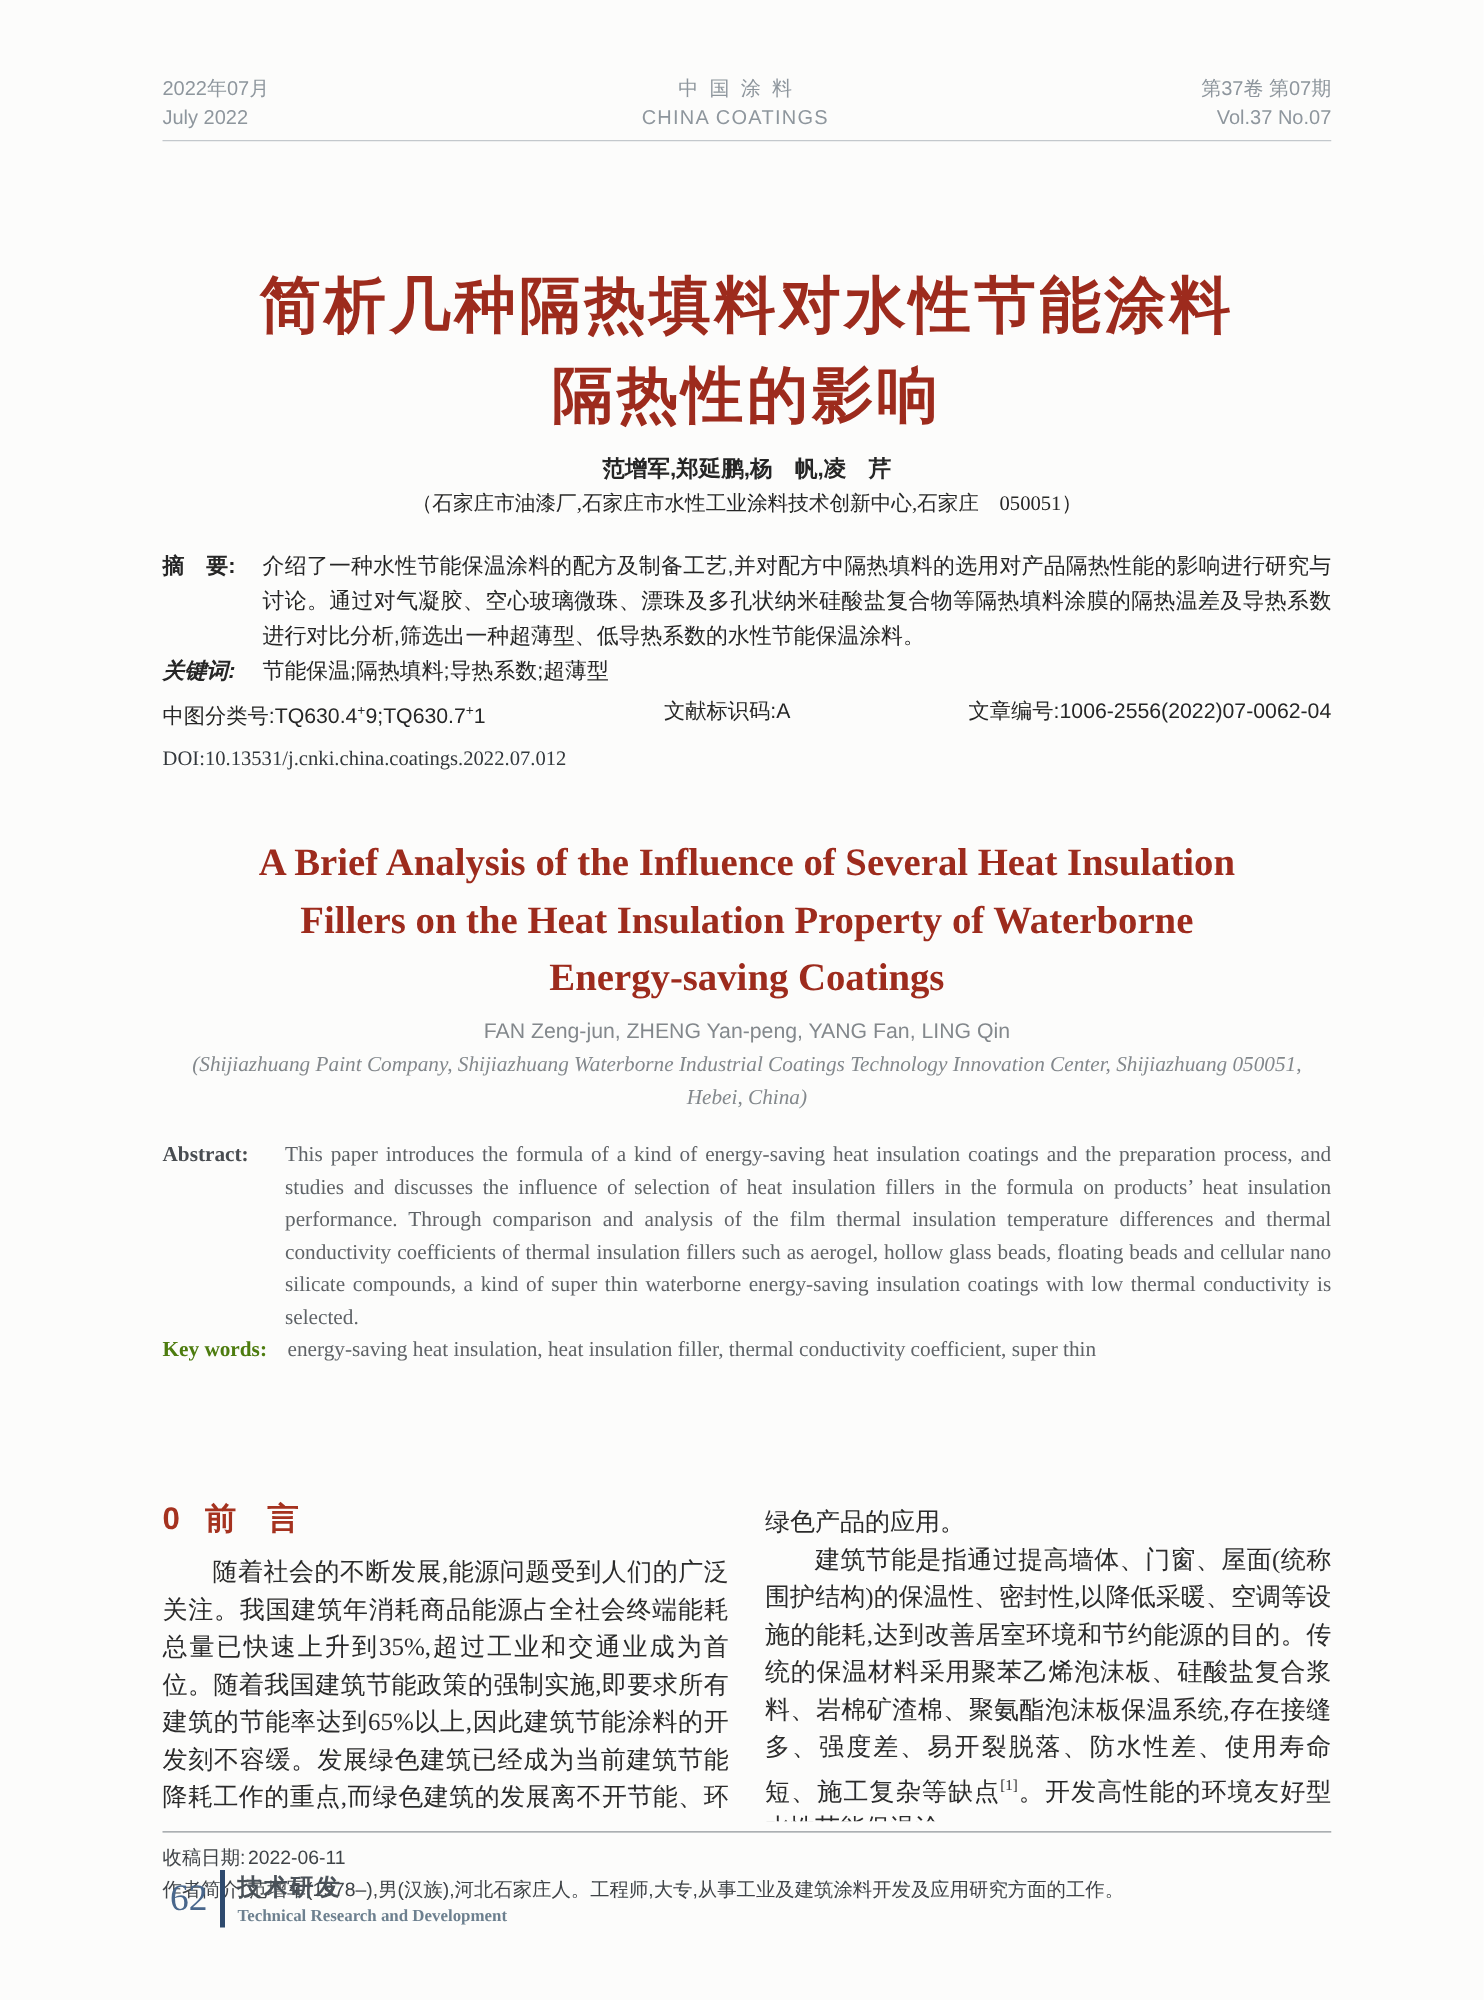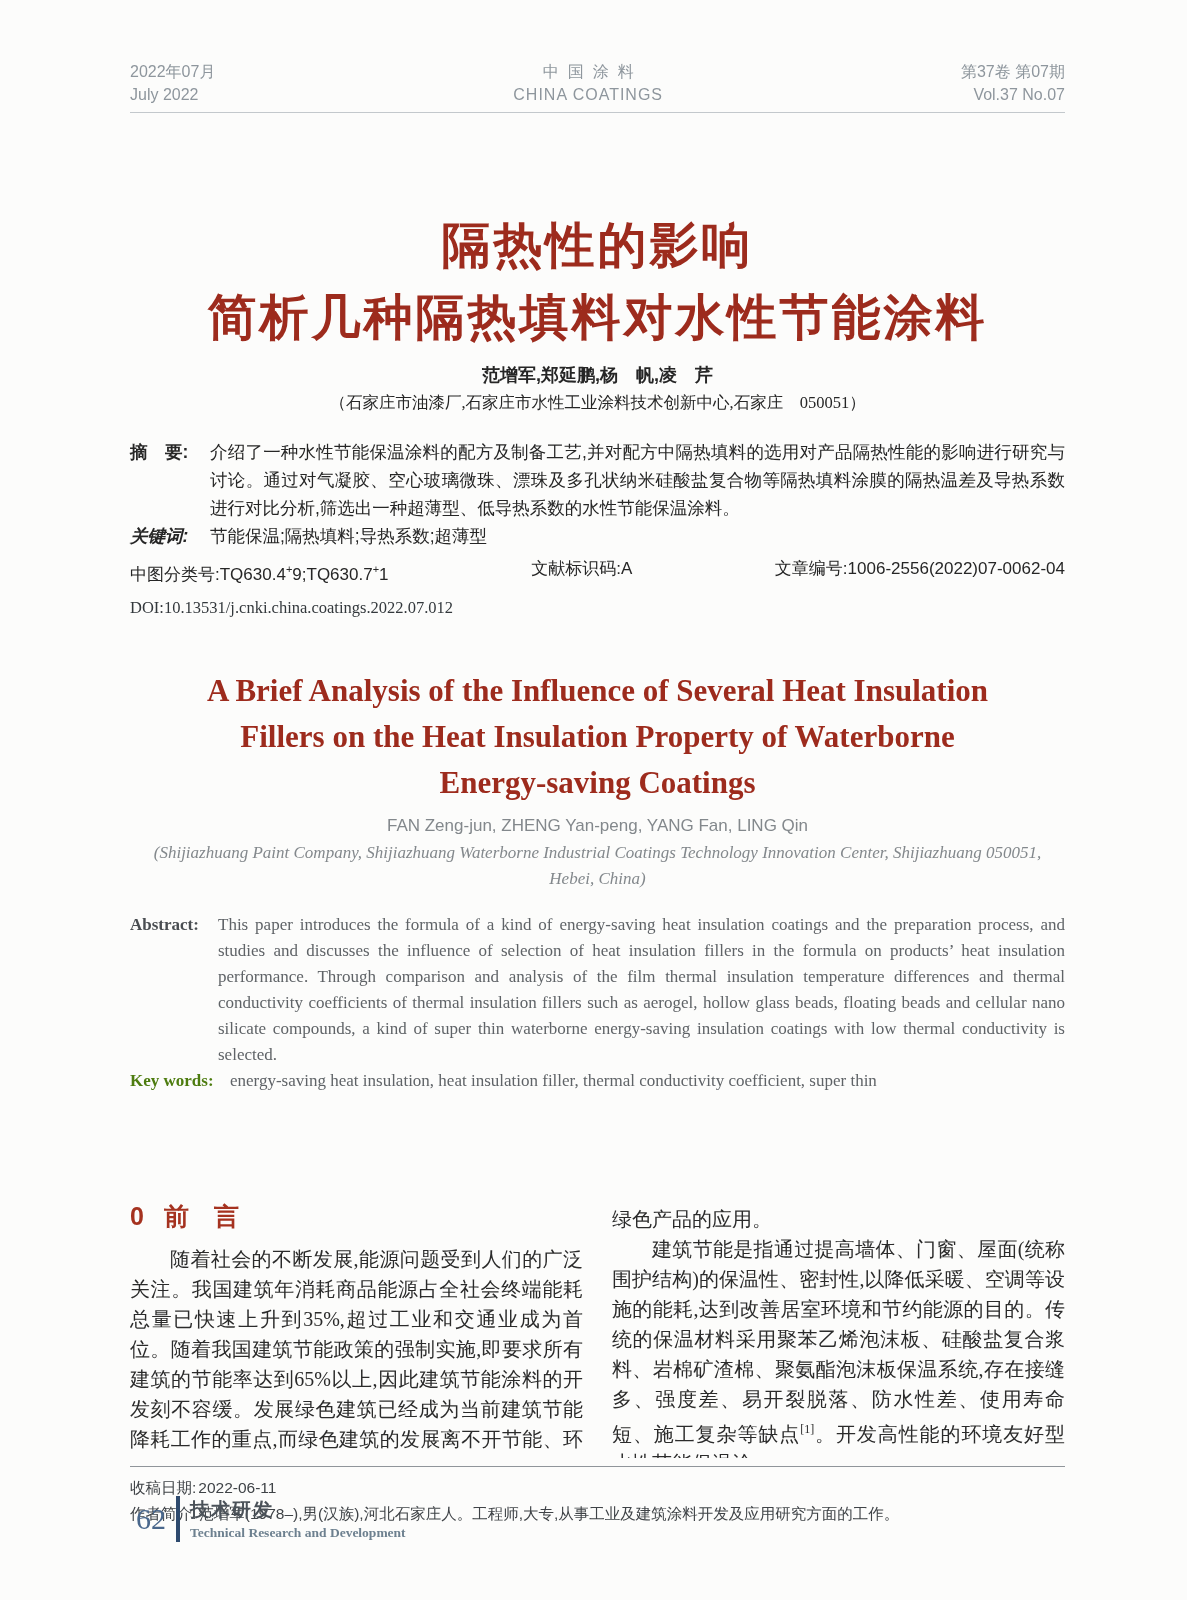--- a/index.html
+++ b/index.html
@@ -63,21 +63,21 @@
   .affil-en {
     margin-top:4px; text-align:center; color:#83888c;
     font-family:"Liberation Serif", serif; font-style:italic;
     font-size:17px; line-height:26px;
   }
   .affil-en .al { display:block; }
 
   
   .abstract-en {
     margin-top:20px; font-family:"Liberation Serif", serif;
-    font-size:17px; line-height:26px; color:#5f6367;
+    font-size:17px; line-height:26px; color:#5f6367;gap:10px;
   }
   .abstract-en .hang-label { width:88px; flex:none; font-weight:700; color:#494d51; }
   .abstract-en .hang-text  { flex:1; text-align:justify; }
   .keywords-en {
     font-family:"Liberation Serif", serif; font-size:17px; line-height:26px; color:#5f6367;
   }
   .keywords-en .hang-label { width:100px; flex:none; font-weight:700; color:#4d7c0f; }
 
   
   .columns { margin-top:106px; display:flex; gap:29px; height:258px; overflow:hidden; }
@@ -126,22 +126,22 @@
       <div class="journal-cn">中国涂料</div>
       <div class="journal-en">CHINA COATINGS</div>
     </div>
     <div class="ph-right">
       <div>第37卷 第07期</div>
       <div>Vol.37  No.07</div>
     </div>
   </header>
 
   <h1 class="title-cn">
+    <span class="tl">简析几种隔热填料对水性节能涂料</span>
     <span class="tl">隔热性的影响</span>
-    <span class="tl">简析几种隔热填料对水性节能涂料</span>
   </h1>
 
   <div class="authors-cn">范增军,郑延鹏,杨　帆,凌　芹</div>
   <div class="affil-cn">（石家庄市油漆厂,石家庄市水性工业涂料技术创新中心,石家庄　050051）</div>
 
   <div class="hang-block abstract-cn">
     <span class="hang-label">摘　要:</span>
     <span class="hang-text">介绍了一种水性节能保温涂料的配方及制备工艺,并对配方中隔热填料的选用对产品隔热性能的影响进行研究与讨论。通过对气凝胶、空心玻璃微珠、漂珠及多孔状纳米硅酸盐复合物等隔热填料涂膜的隔热温差及导热系数进行对比分析,筛选出一种超薄型、低导热系数的水性节能保温涂料。</span>
   </div>
 

